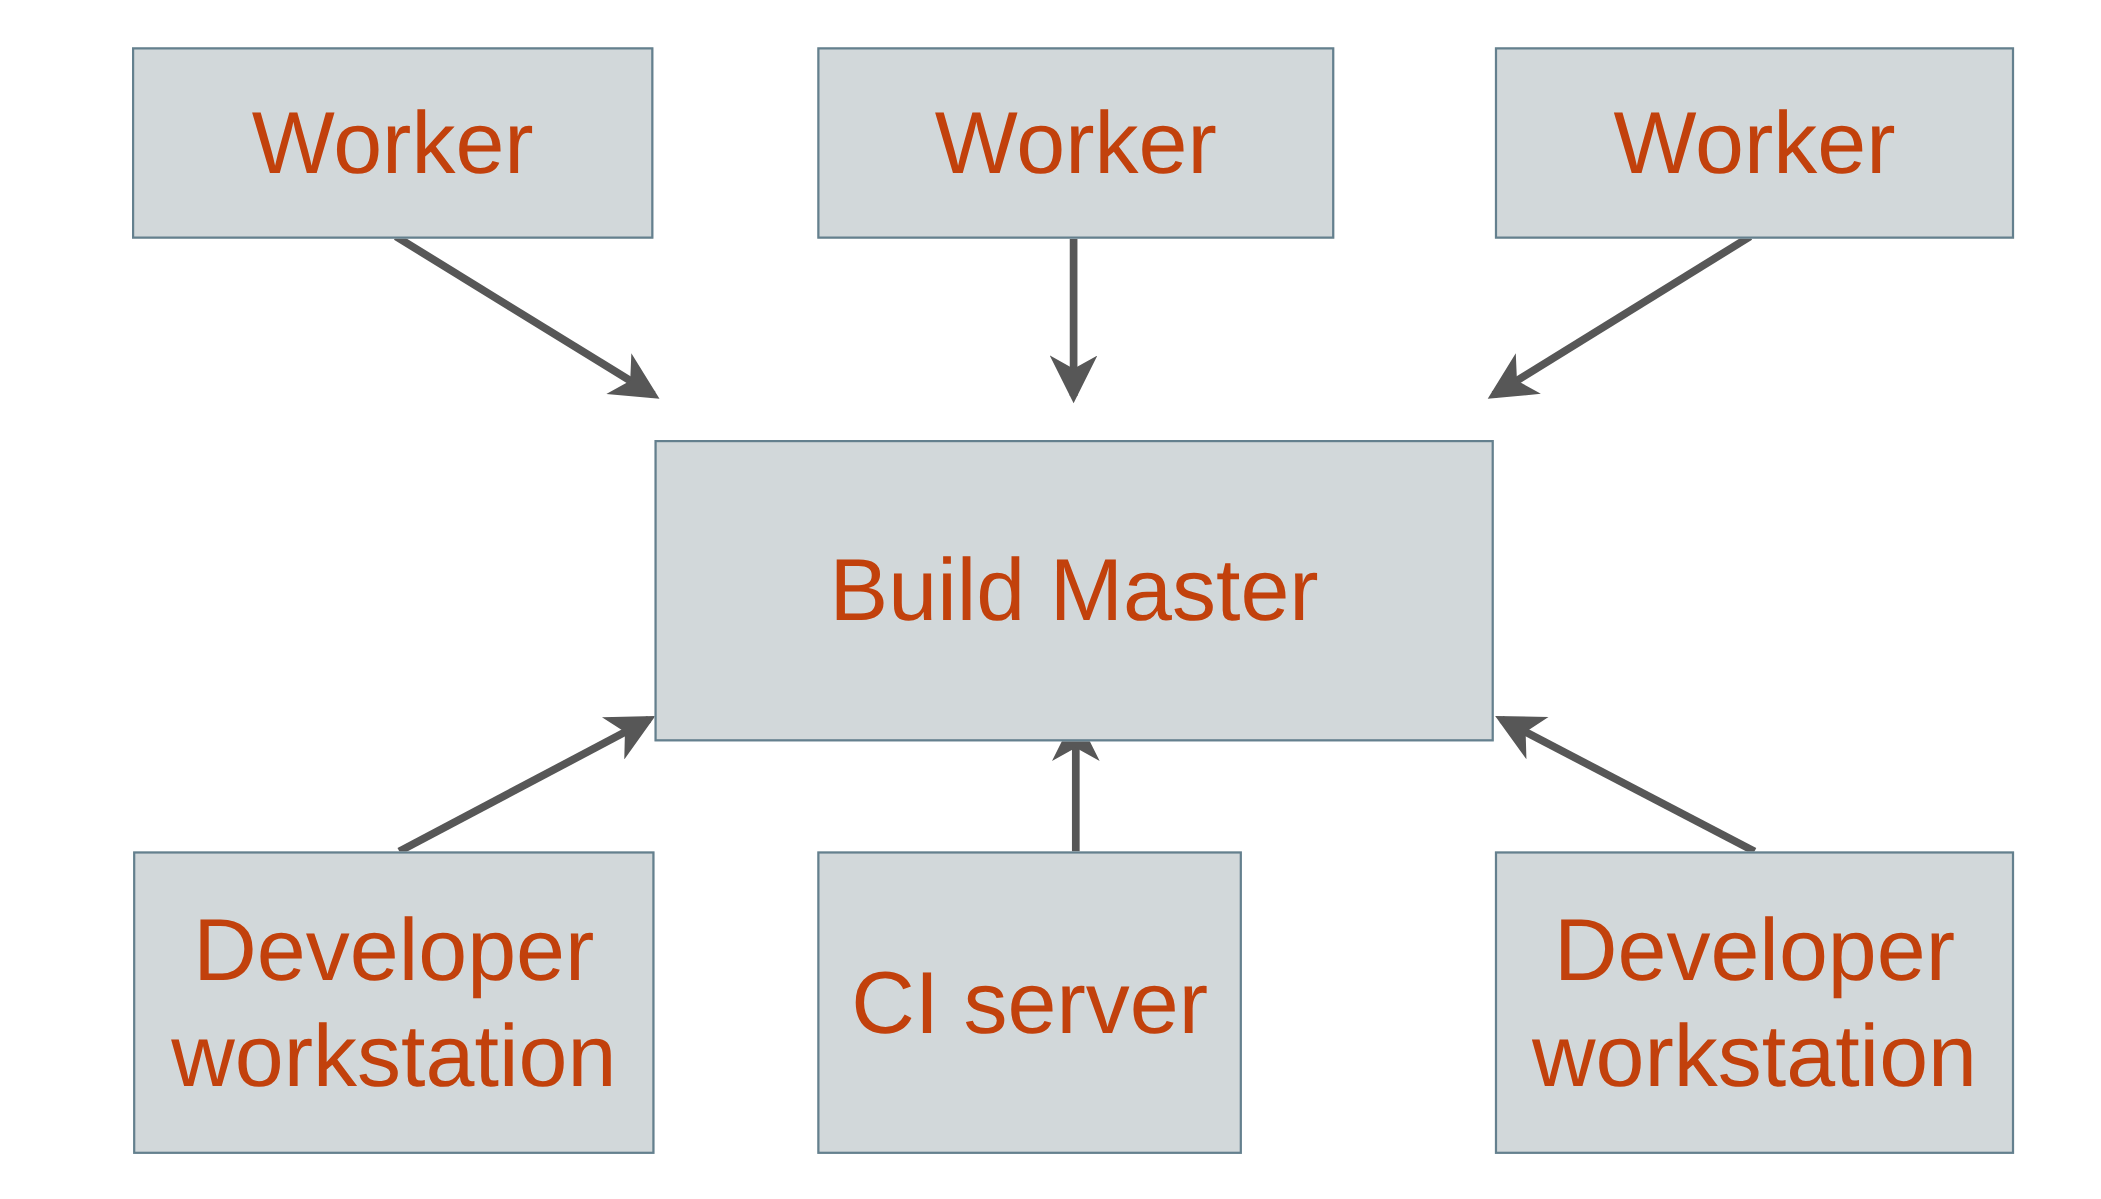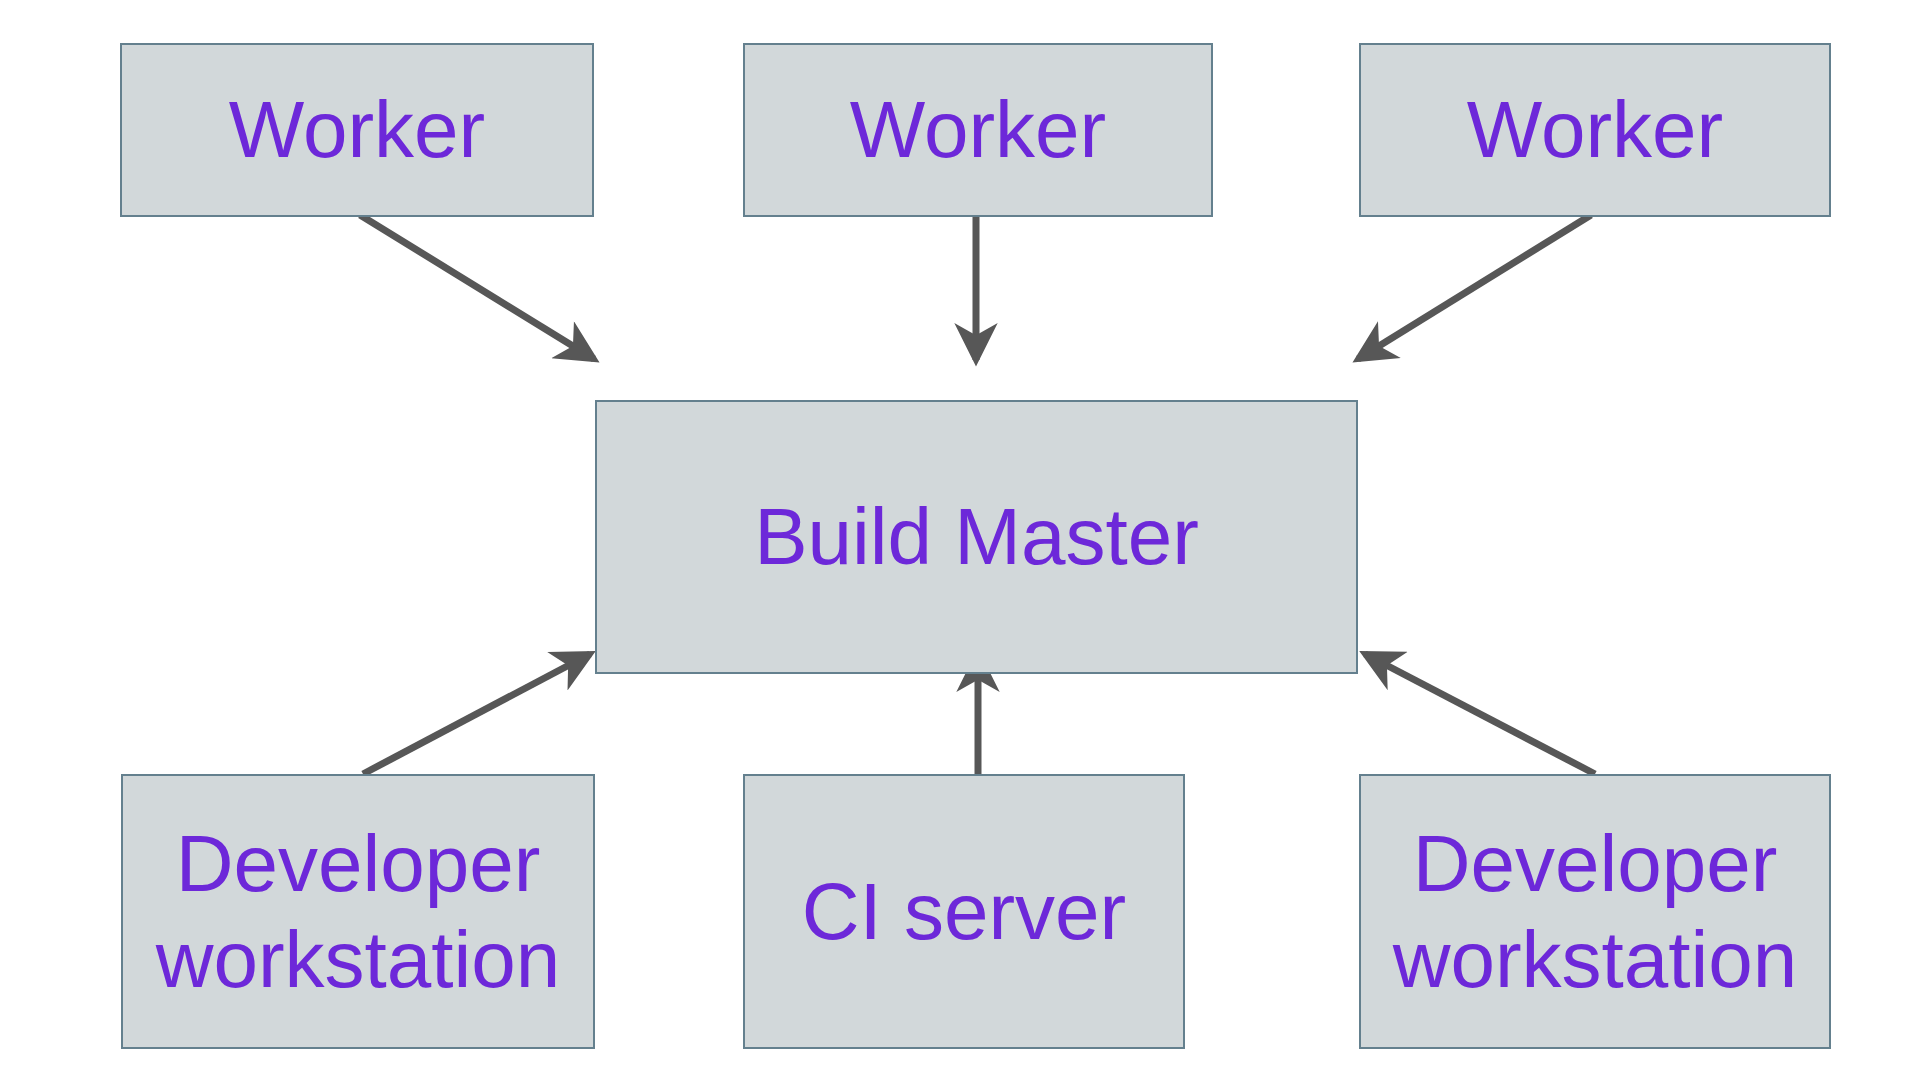--- a/index.html
+++ b/index.html
@@ -29,32 +29,32 @@
   }
   .node {
     position: absolute;
     box-sizing: border-box;
     background: #d2d8da;
     border: 2px solid #64808e;
     display: flex;
     align-items: center;
     justify-content: center;
     text-align: center;
-    color: #6d28d9;
+    color: #c2410c;
     font-size: 80px;
     line-height: 1.2;
     z-index: 2;
     padding: 0 28px;
   }
   .node-worker-1      { left: 120px;  top: 43px;  width: 474px; height: 174px; }
   .node-worker-2      { left: 743px;  top: 43px;  width: 470px; height: 174px; }
   .node-worker-3      { left: 1359px; top: 43px;  width: 472px; height: 174px; }
   .node-build-master  { left: 595px;  top: 369px; width: 763px; height: 274px; margin-top: 31px; }
   .node-dev-left      { left: 121px;  top: 774px; width: 474px; height: 275px; }
-  .node-ci-server     { left: 743px;  top: 774px; width: 442px; height: 275px; }
+  .node-ci-server     { left: 743px;  top: 774px; width: 386px; height: 275px; }
   .node-dev-right     { left: 1359px; top: 774px; width: 472px; height: 275px; }
 </style>
 </head>
 <body>
 
 <div class="canvas">
 
   <svg class="arrows" viewBox="0 0 1910 1090" xmlns="http://www.w3.org/2000/svg" aria-hidden="true">
     <defs>
       <marker id="ah" viewBox="0 0 10 10" refX="8.5" refY="5" markerWidth="7.5" markerHeight="6.2" orient="auto" markerUnits="strokeWidth">

